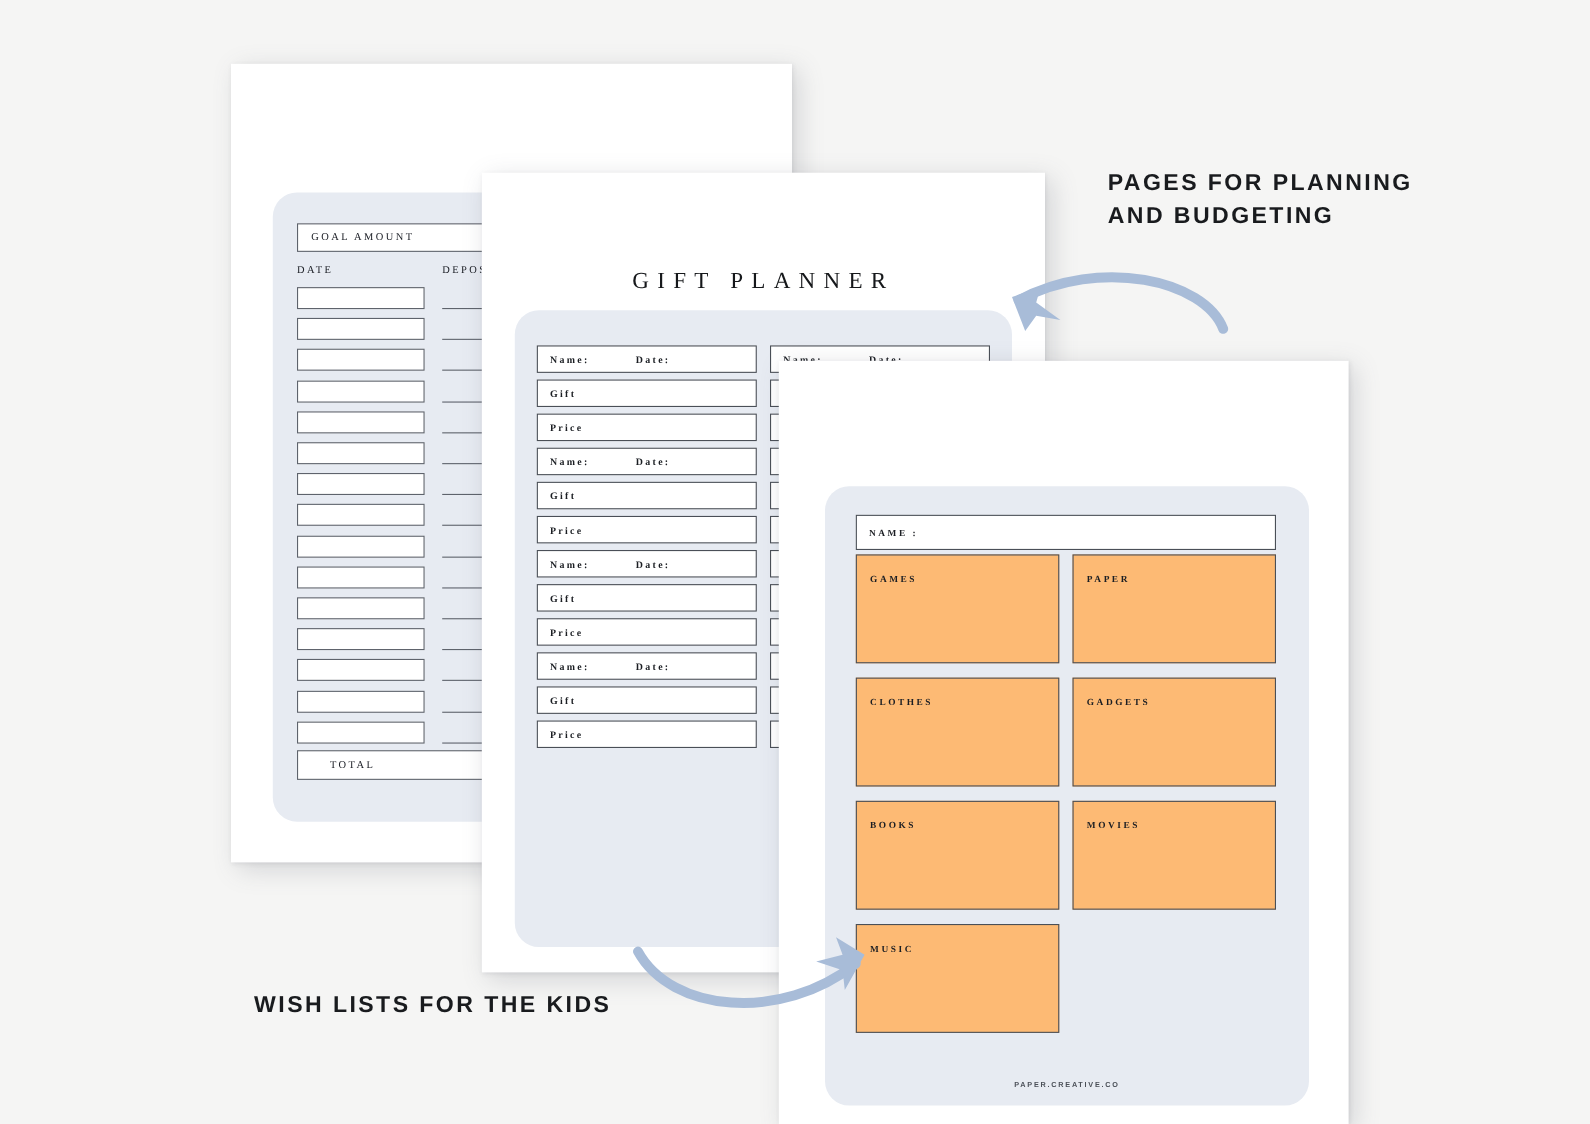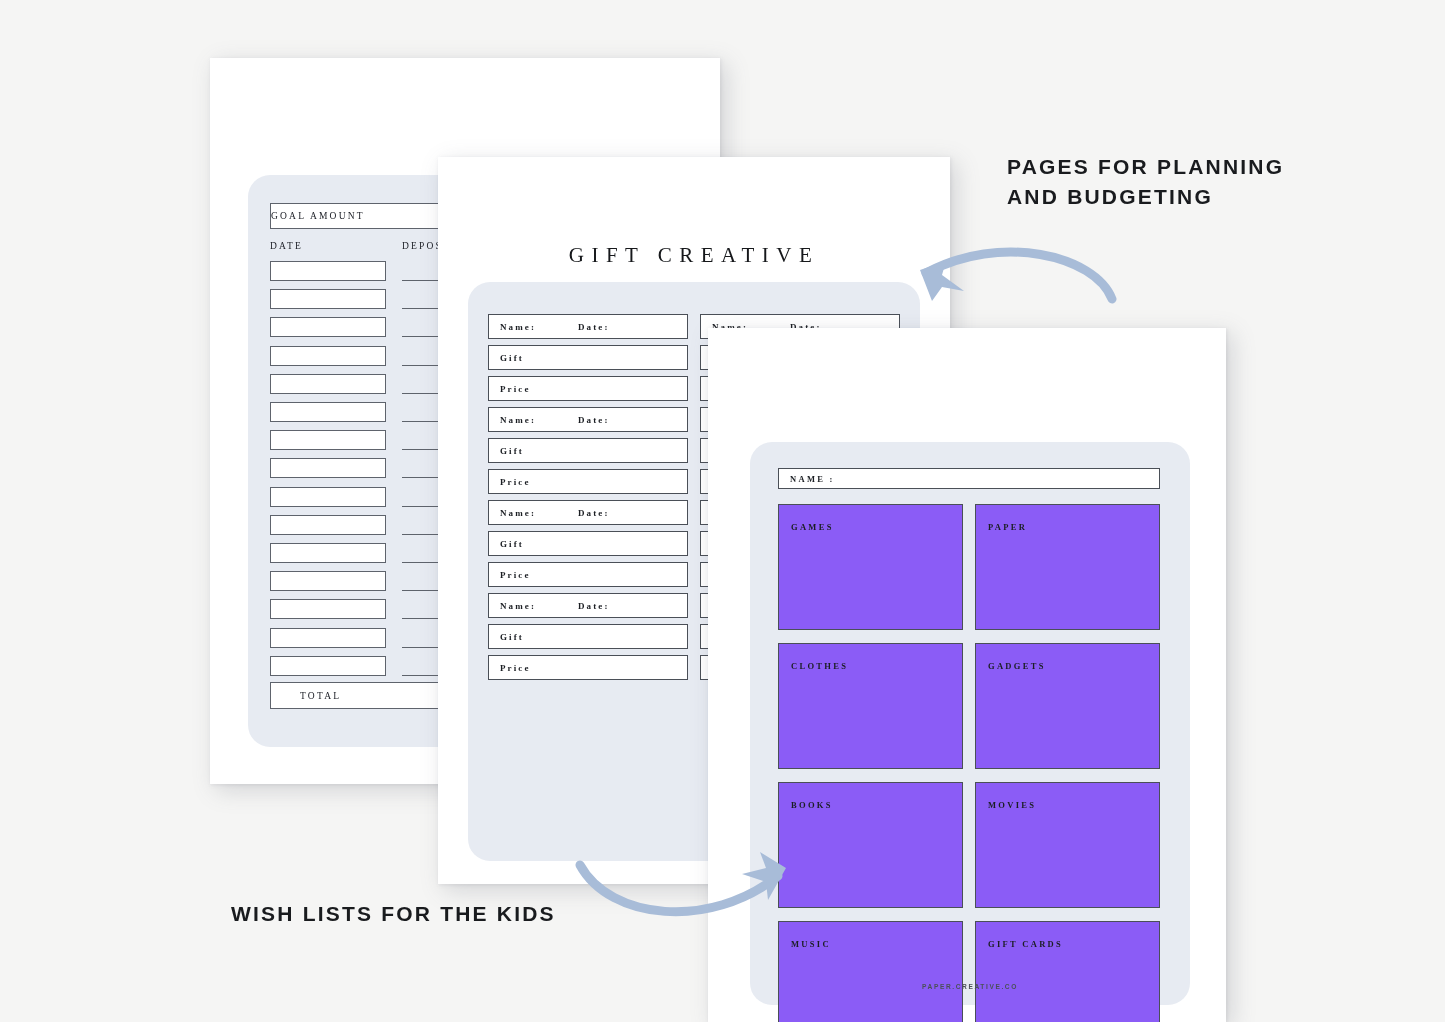--- a/index.html
+++ b/index.html
@@ -70,20 +70,21 @@
     width: 404px; height: 26px;
     background: #fff;
     border: 1.3px solid #5e636c;
     display: flex; align-items: center;
   }
   .sv-goal span {
     font-family: "Liberation Serif", serif;
     font-size: 9.5px;
     letter-spacing: 2.2px;
     color: #20232a;
+    margin-left: 12px;
   }
   .sv-colhead {
     position: absolute;
     top: 66px;
     font-family: "Liberation Serif", serif;
     font-size: 9.5px;
     letter-spacing: 2.2px;
     color: #20232a;
   }
   #sv-head-date { left: 22px; }
@@ -190,21 +191,21 @@
     font-size: 22px;
     letter-spacing: 7.5px;
   }
   #kids-panel {
     left: 42px; top: 114px;
     width: 440px; height: 563px;
   }
   .kids-name {
     position: absolute;
     left: 28px; top: 26px;
-    width: 382px; height: 21px;
+    width: 382px; height: 32px;
     background: #fff;
     border: 1.3px solid #4a4f57;
     display: flex; align-items: center;
   }
   .kids-name span {
     font-family: "Liberation Serif", serif;
     font-size: 8.5px;
     letter-spacing: 2.3px;
     color: #1b1e23;
     font-weight: 700;
@@ -212,23 +213,23 @@
   }
   .kids-grid {
     position: absolute;
     left: 28px; top: 62px;
     width: 382px;
     display: grid;
     grid-template-columns: 1fr 1fr;
     gap: 13px 12px;
   }
   .kids-box {
-    background: #8b5cf6;
+    background: #fdba74;
     border: 1.3px solid #4a4f57;
-    height: 126px;
+    height: 99px;
     padding: 11px 0 0 12px;
   }
   .kids-box span {
     font-family: "Liberation Serif", serif;
     font-size: 8.5px;
     letter-spacing: 2.3px;
     color: #1b1e23;
     font-weight: 700;
   }
   #kids-watermark {
@@ -358,21 +359,21 @@
 
       <div class="sv-total">
         <span>TOTAL</span>
       </div>
     </div>
 
     <div class="watermark" id="savings-watermark">PAPER.CREATIVE.CO</div>
   </div>
 
   <div class="sheet" id="gift-sheet">
-    <div class="sheet-title">GIFT CREATIVE</div>
+    <div class="sheet-title">GIFT PLANNER</div>
 
     <div class="panel" id="gift-panel">
       <div class="gift-cols" id="gift-cols">
           <div class="gift-col">
             <div class="gift-group">
               <div class="gift-field">
                 <span class="lbl">Name:</span>
                 <span class="lbl date-lbl">Date:</span>
               </div>
               <div class="gift-field">
@@ -482,21 +483,20 @@
         <span>NAME :</span>
       </div>
       <div class="kids-grid" id="kids-grid">
           <div class="kids-box"><span>GAMES</span></div>
           <div class="kids-box"><span>PAPER</span></div>
           <div class="kids-box"><span>CLOTHES</span></div>
           <div class="kids-box"><span>GADGETS</span></div>
           <div class="kids-box"><span>BOOKS</span></div>
           <div class="kids-box"><span>MOVIES</span></div>
           <div class="kids-box"><span>MUSIC</span></div>
-          <div class="kids-box"><span>GIFT CARDS</span></div>
         </div>
 
       <div class="watermark" id="kids-watermark">PAPER.CREATIVE.CO</div>
     </div>
   </div>
 
   <div class="annotation" id="anno-top">
     <div>PAGES FOR PLANNING</div>
     <div>AND BUDGETING</div>
   </div>

